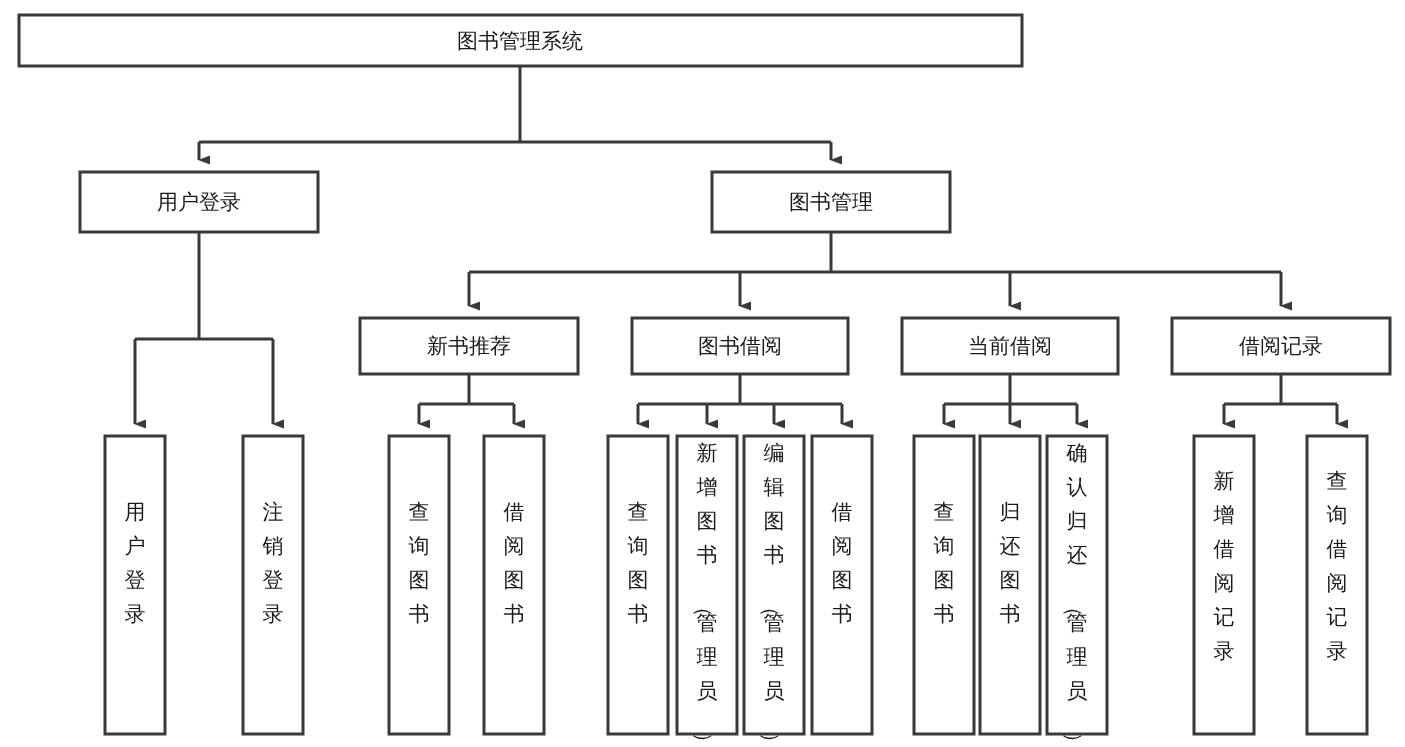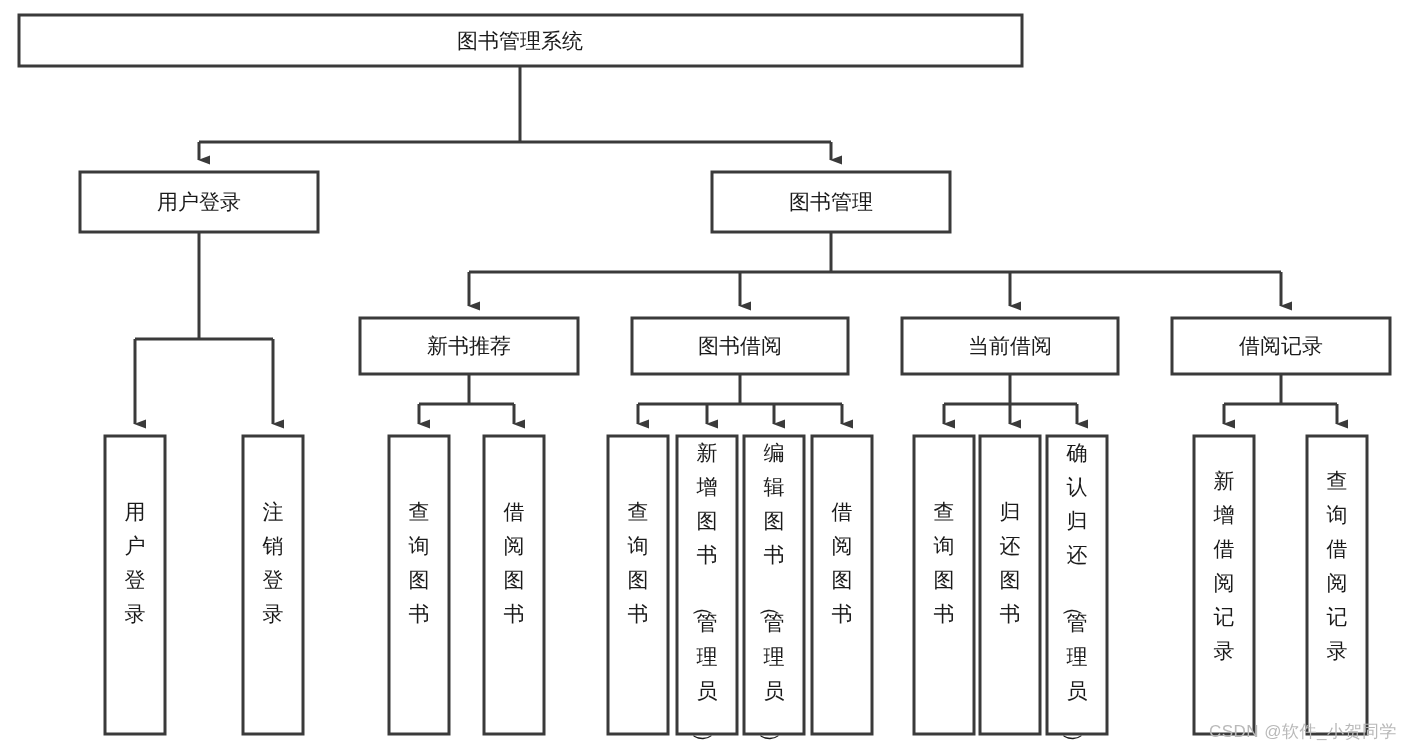--- a/index.html
+++ b/index.html
@@ -208,14 +208,13 @@
     <g>
       <rect class="node-box" x="1194" y="436" width="60" height="298"></rect>
       <text class="node-label-vertical" x="1224" y="488"><tspan x="1224" y="488">新</tspan><tspan x="1224" y="522">增</tspan><tspan x="1224" y="556">借</tspan><tspan x="1224" y="590">阅</tspan><tspan x="1224" y="624">记</tspan><tspan x="1224" y="658">录</tspan></text>
     </g>
     <g>
       <rect class="node-box" x="1307" y="436" width="60" height="298"></rect>
       <text class="node-label-vertical" x="1337" y="488"><tspan x="1337" y="488">查</tspan><tspan x="1337" y="522">询</tspan><tspan x="1337" y="556">借</tspan><tspan x="1337" y="590">阅</tspan><tspan x="1337" y="624">记</tspan><tspan x="1337" y="658">录</tspan></text>
     </g>
   </svg>
 
-  <div class="watermark-text">CSDN @软件_小贺同学</div>
 </div>
 
 </body></html>

